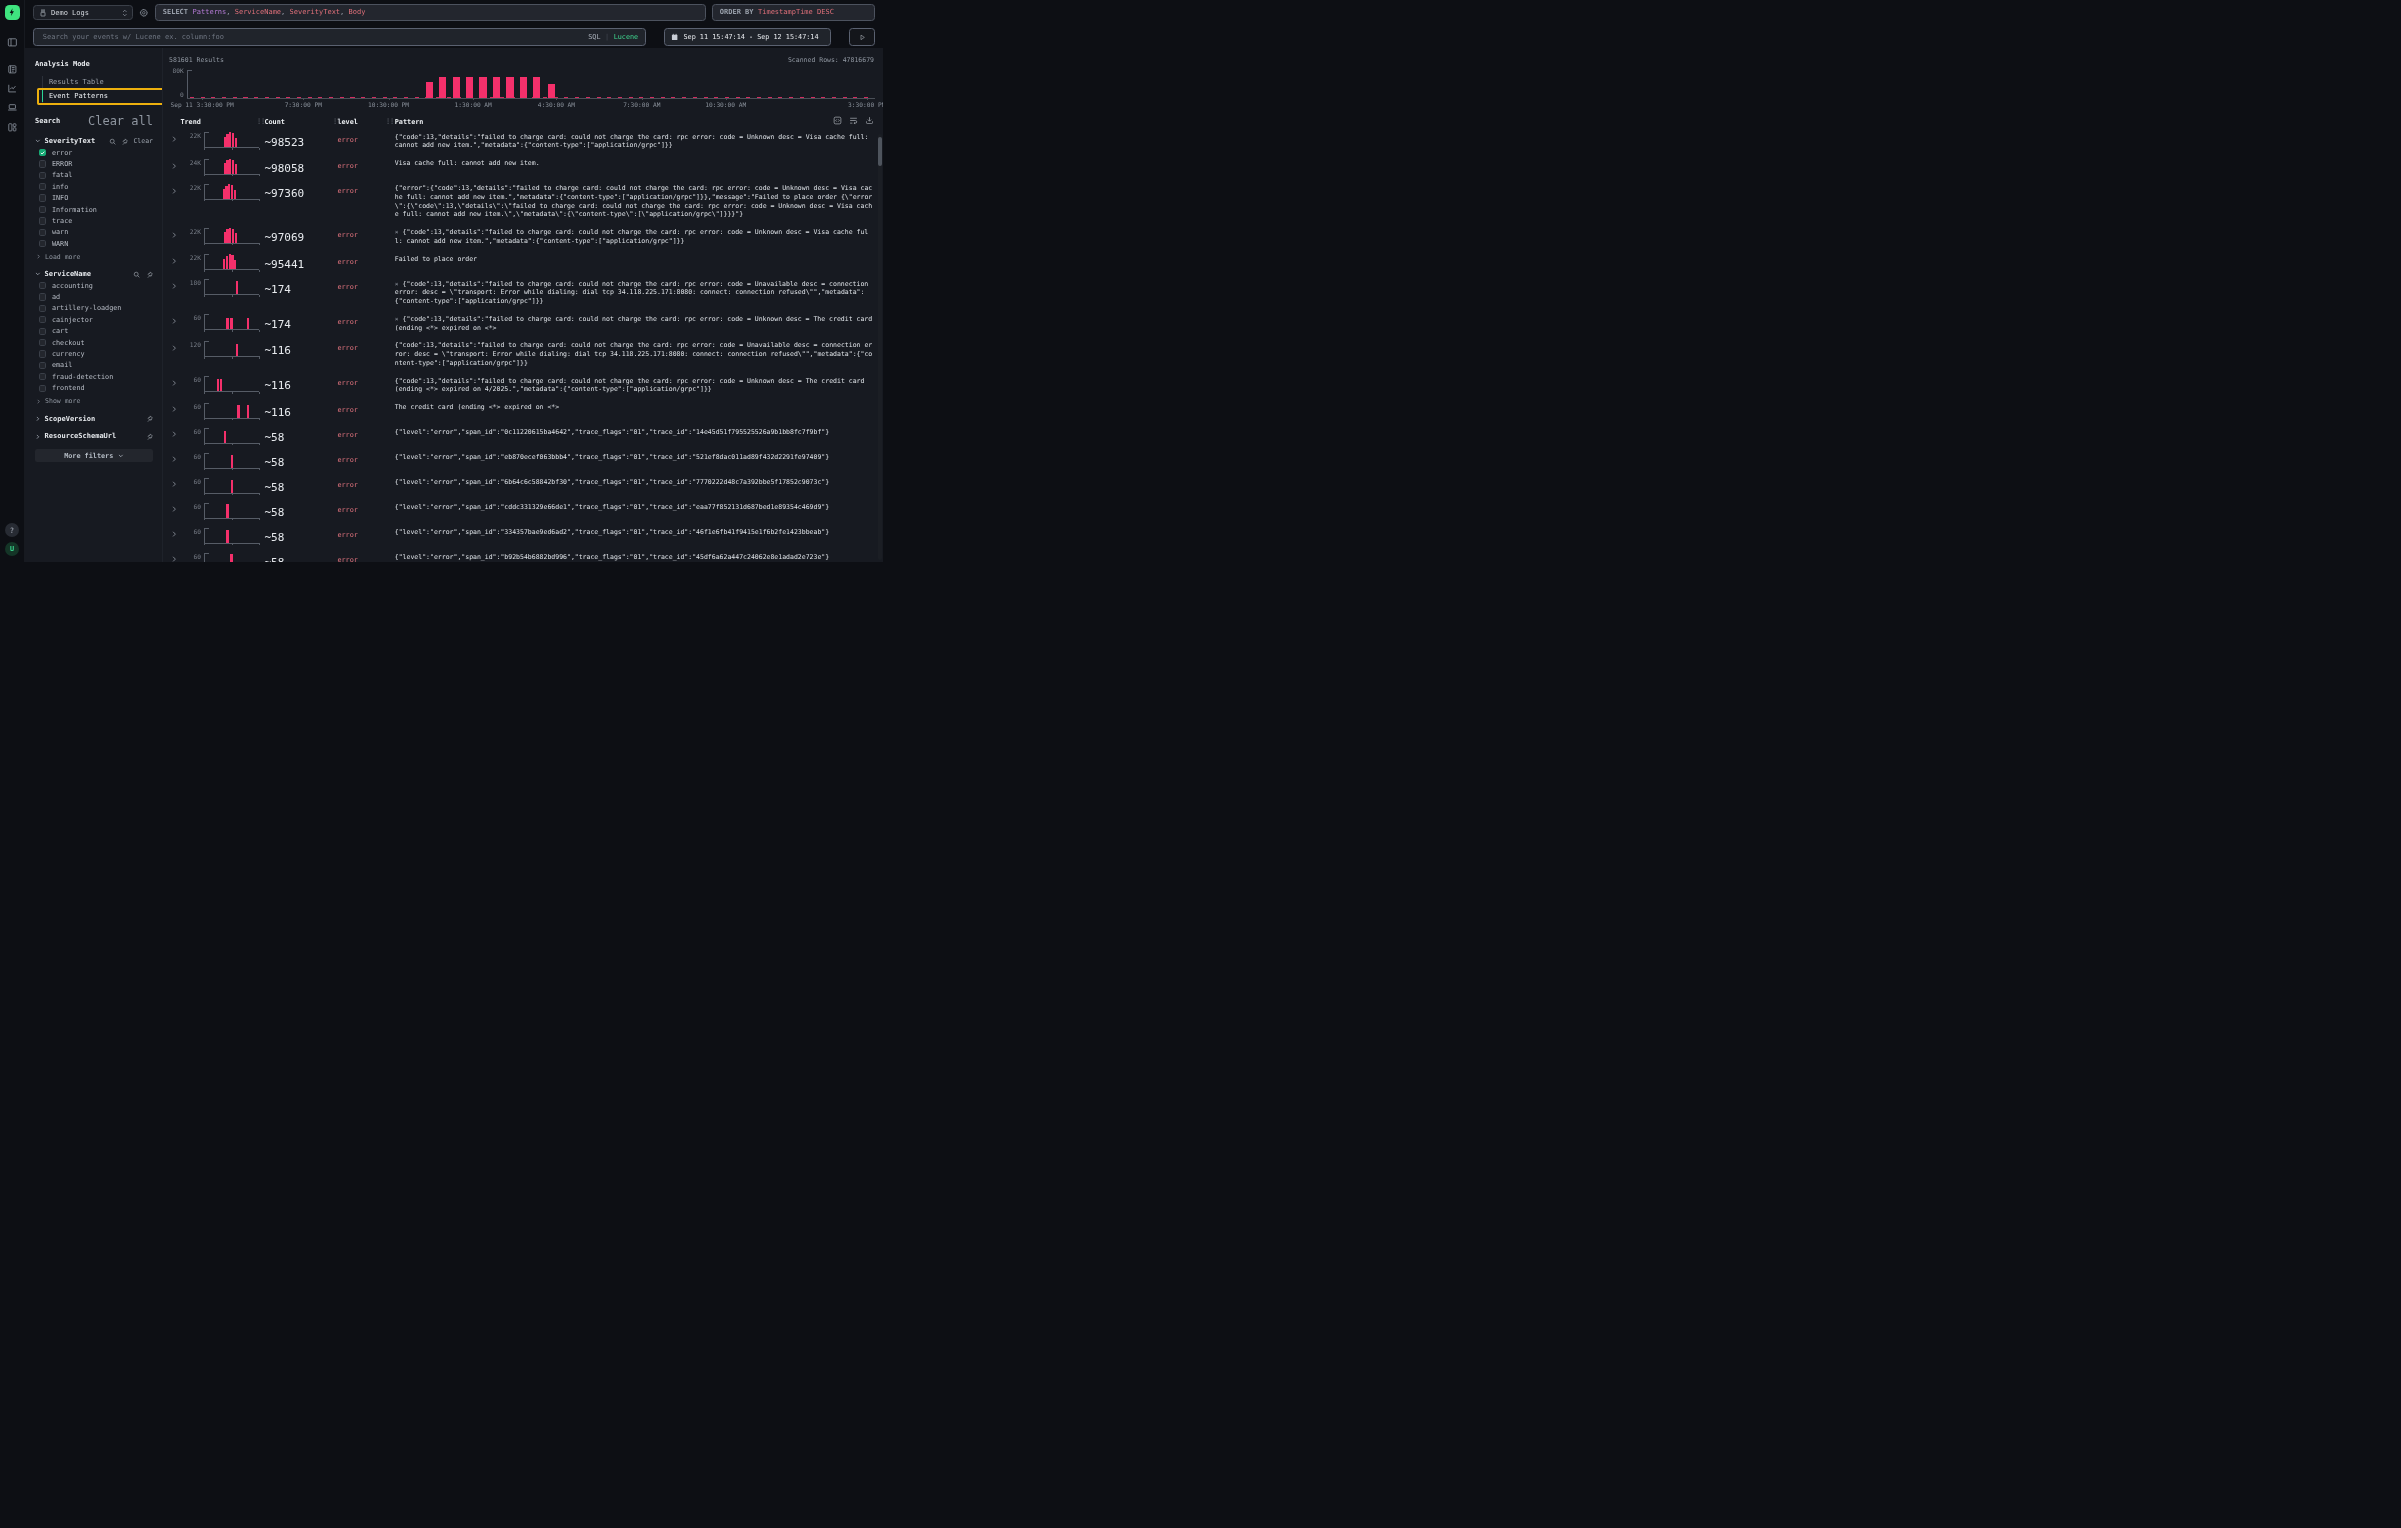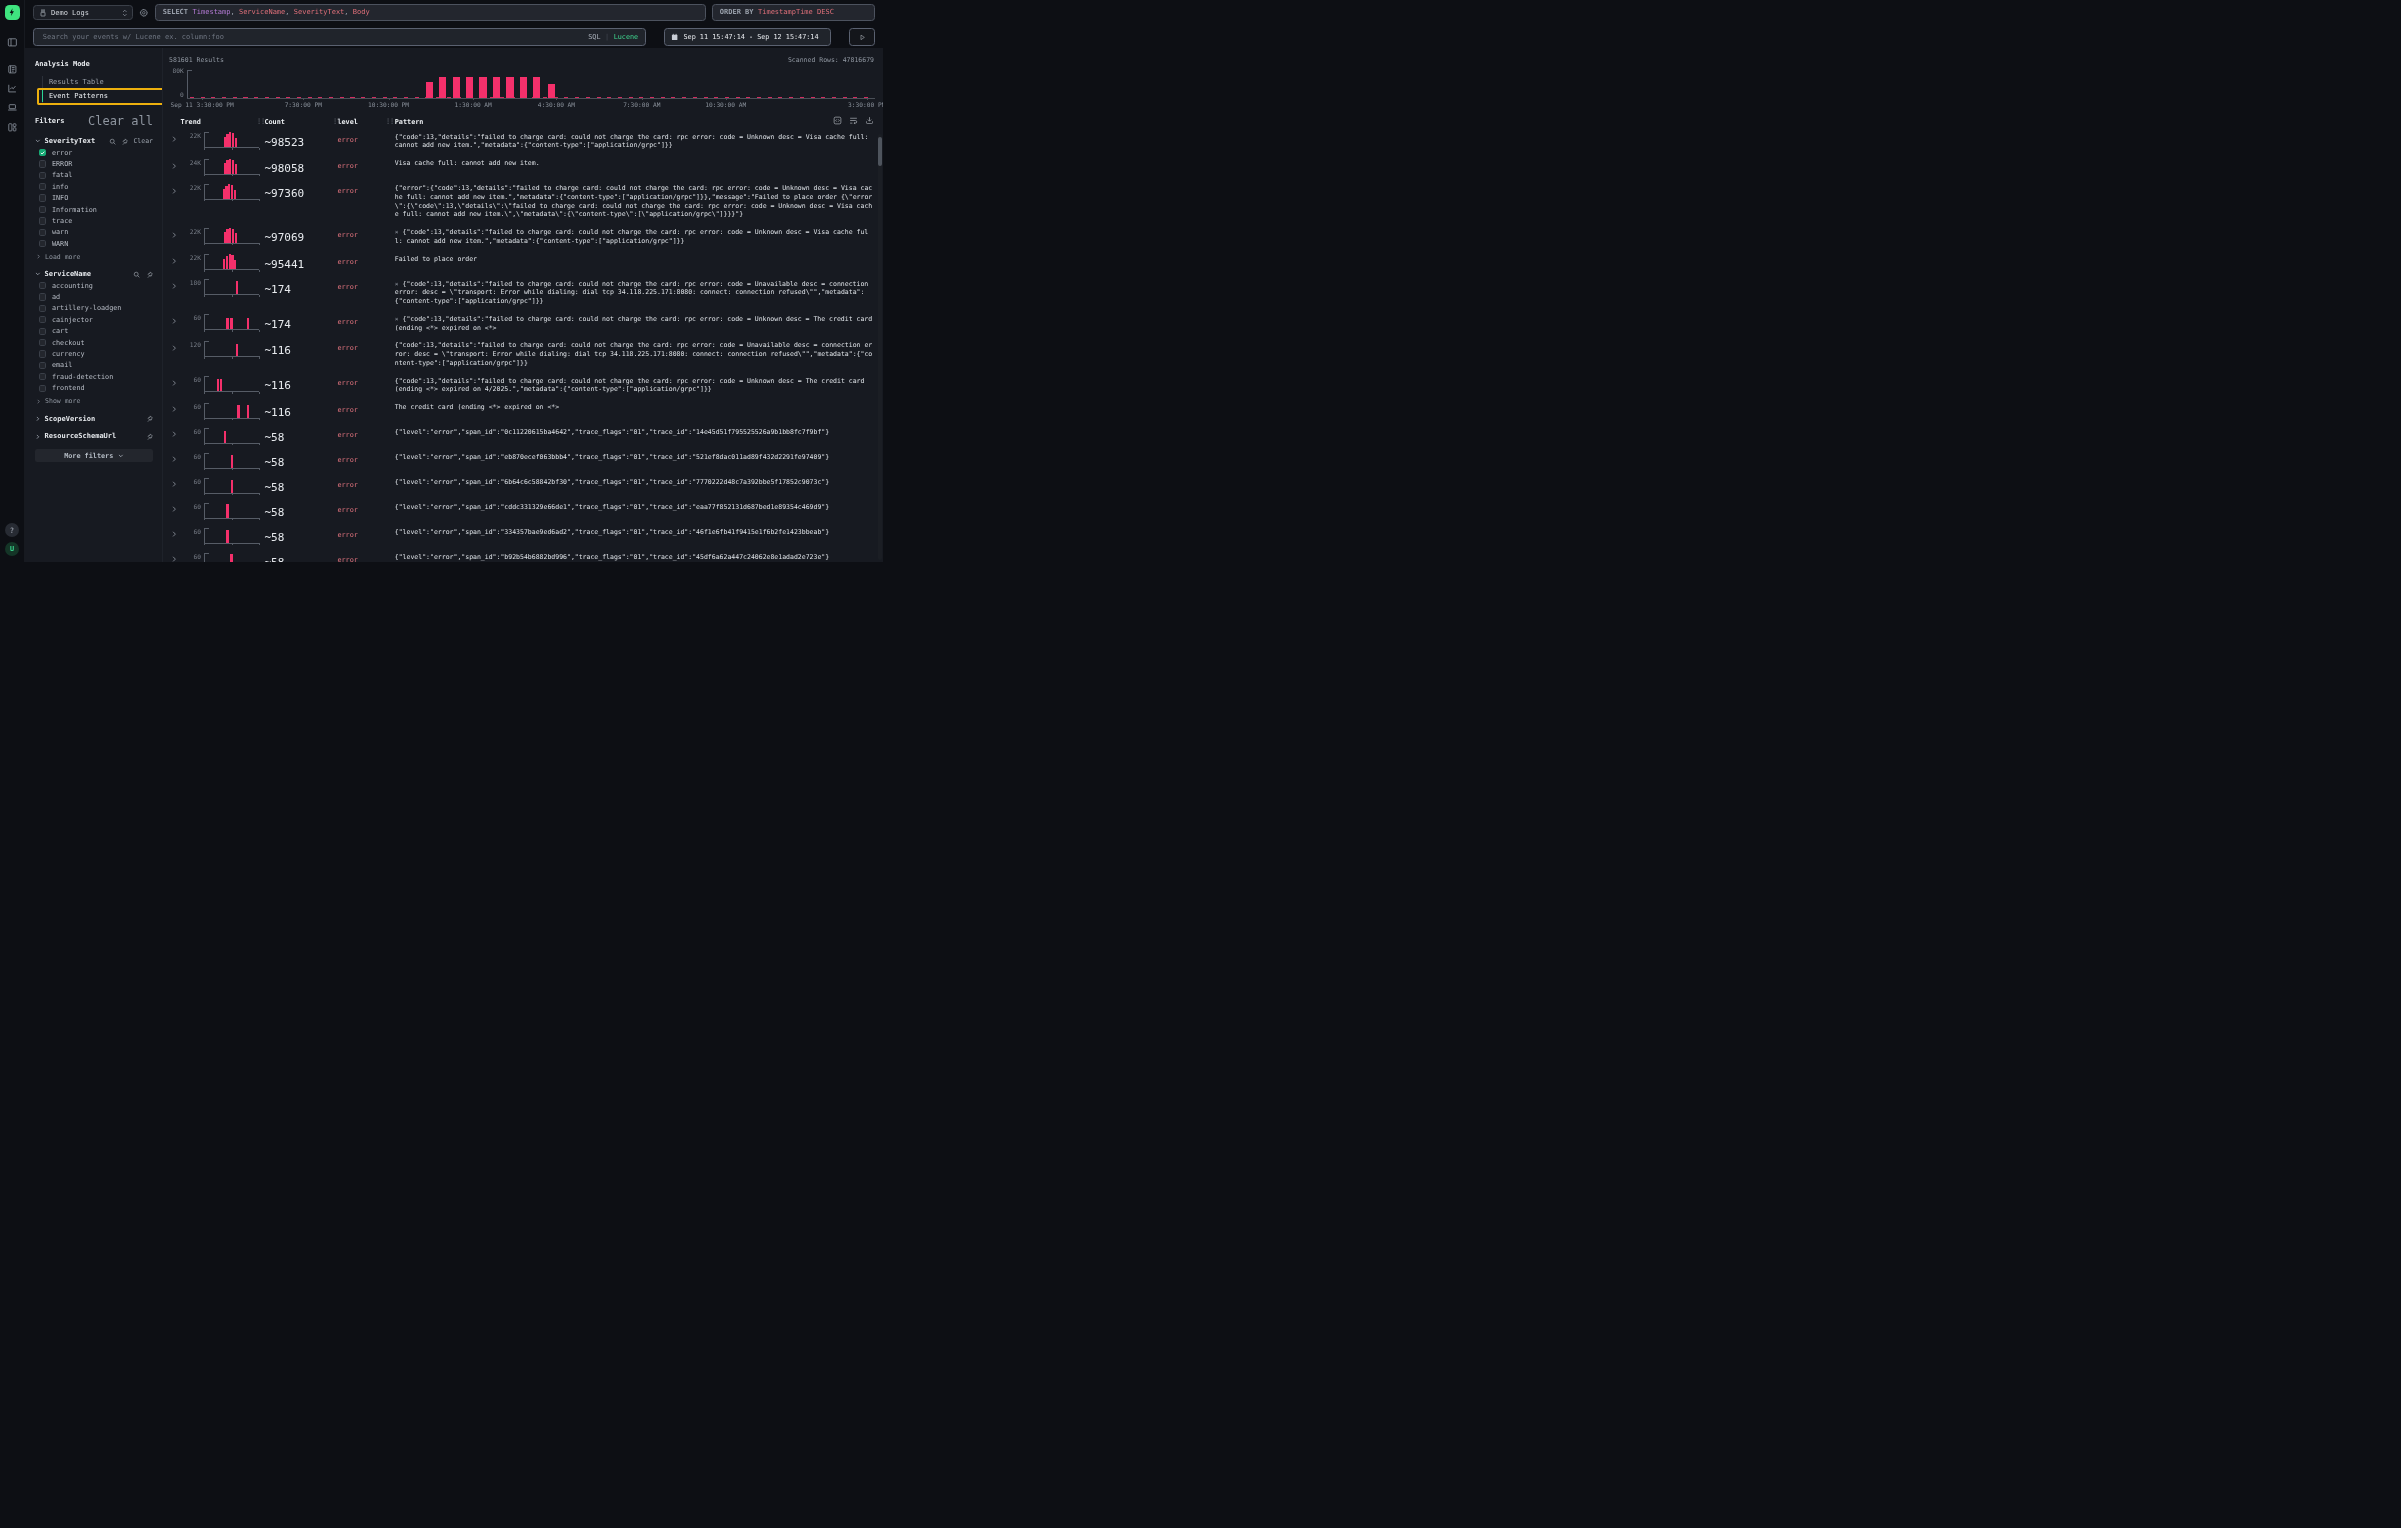--- a/index.html
+++ b/index.html
@@ -162,21 +162,21 @@
       </span>
     </div>
     <span class="gear">
       <svg width="9.6" height="9.6" viewBox="0 0 24 24" fill="none" stroke="currentColor" stroke-width="1.6">
           <circle cx="12" cy="12" r="3.2"></circle>
           <path d="M12 2.5l1.2 2.6 2.8-.6 1 2.7 2.7 1-.6 2.8 2.6 1.2-2.6 1.2.6 2.8-2.7 1-1 2.7-2.8-.6L12 21.5l-1.2-2.6-2.8.6-1-2.7-2.7-1 .6-2.8L2.3 12l2.6-1.2-.6-2.8 2.7-1 1-2.7 2.8.6z"></path>
         </svg>
     </span>
     <div class="code-box query-box">
       <span class="kw">SELECT</span>
-      <span id="query-fields"><span style="color: rgb(181, 123, 214);">Timestamp</span><span class="comma">, </span><span style="color: rgb(224, 112, 122);">ServiceName</span><span class="comma">, </span><span style="color: rgb(224, 112, 122);">SeverityText</span><span class="comma">, </span><span style="color: rgb(224, 112, 122);">Body</span></span>
+      <span id="query-fields"><span style="color: rgb(181, 123, 214);">Patterns</span><span class="comma">, </span><span style="color: rgb(224, 112, 122);">ServiceName</span><span class="comma">, </span><span style="color: rgb(224, 112, 122);">SeverityText</span><span class="comma">, </span><span style="color: rgb(224, 112, 122);">Body</span></span>
     </div>
     <div class="code-box order-box">
       <span class="kw">ORDER BY</span>
       <span class="fld-red">TimestampTime DESC</span>
     </div>
   </header>
 
   <header class="topbar2">
     <div class="search-box">
       <input type="text" placeholder="Search your events w/ Lucene ex. column:foo" style="">
@@ -207,21 +207,21 @@
       <div class="section-title">Analysis Mode</div>
       <div class="modes">
         <div class="mode-item">Results Table</div>
         <div class="mode-item active">
           <span>Event Patterns</span>
           <span class="hl-box"></span>
         </div>
       </div>
 
       <div class="filters-head">
-        <span class="section-title">Filters</span>
+        <span class="section-title">Search</span>
         <span class="clear-all">Clear all</span>
       </div>
 
       <div class="fgroup">
         <div class="fg-head">
           <span class="fg-chevron">
               <svg width="5.6" height="5.6" viewBox="0 0 12 12" fill="none" stroke="currentColor" stroke-width="1.6">
                 <path d="M2 4l4 4 4-4"></path>
               </svg>
             </span>

